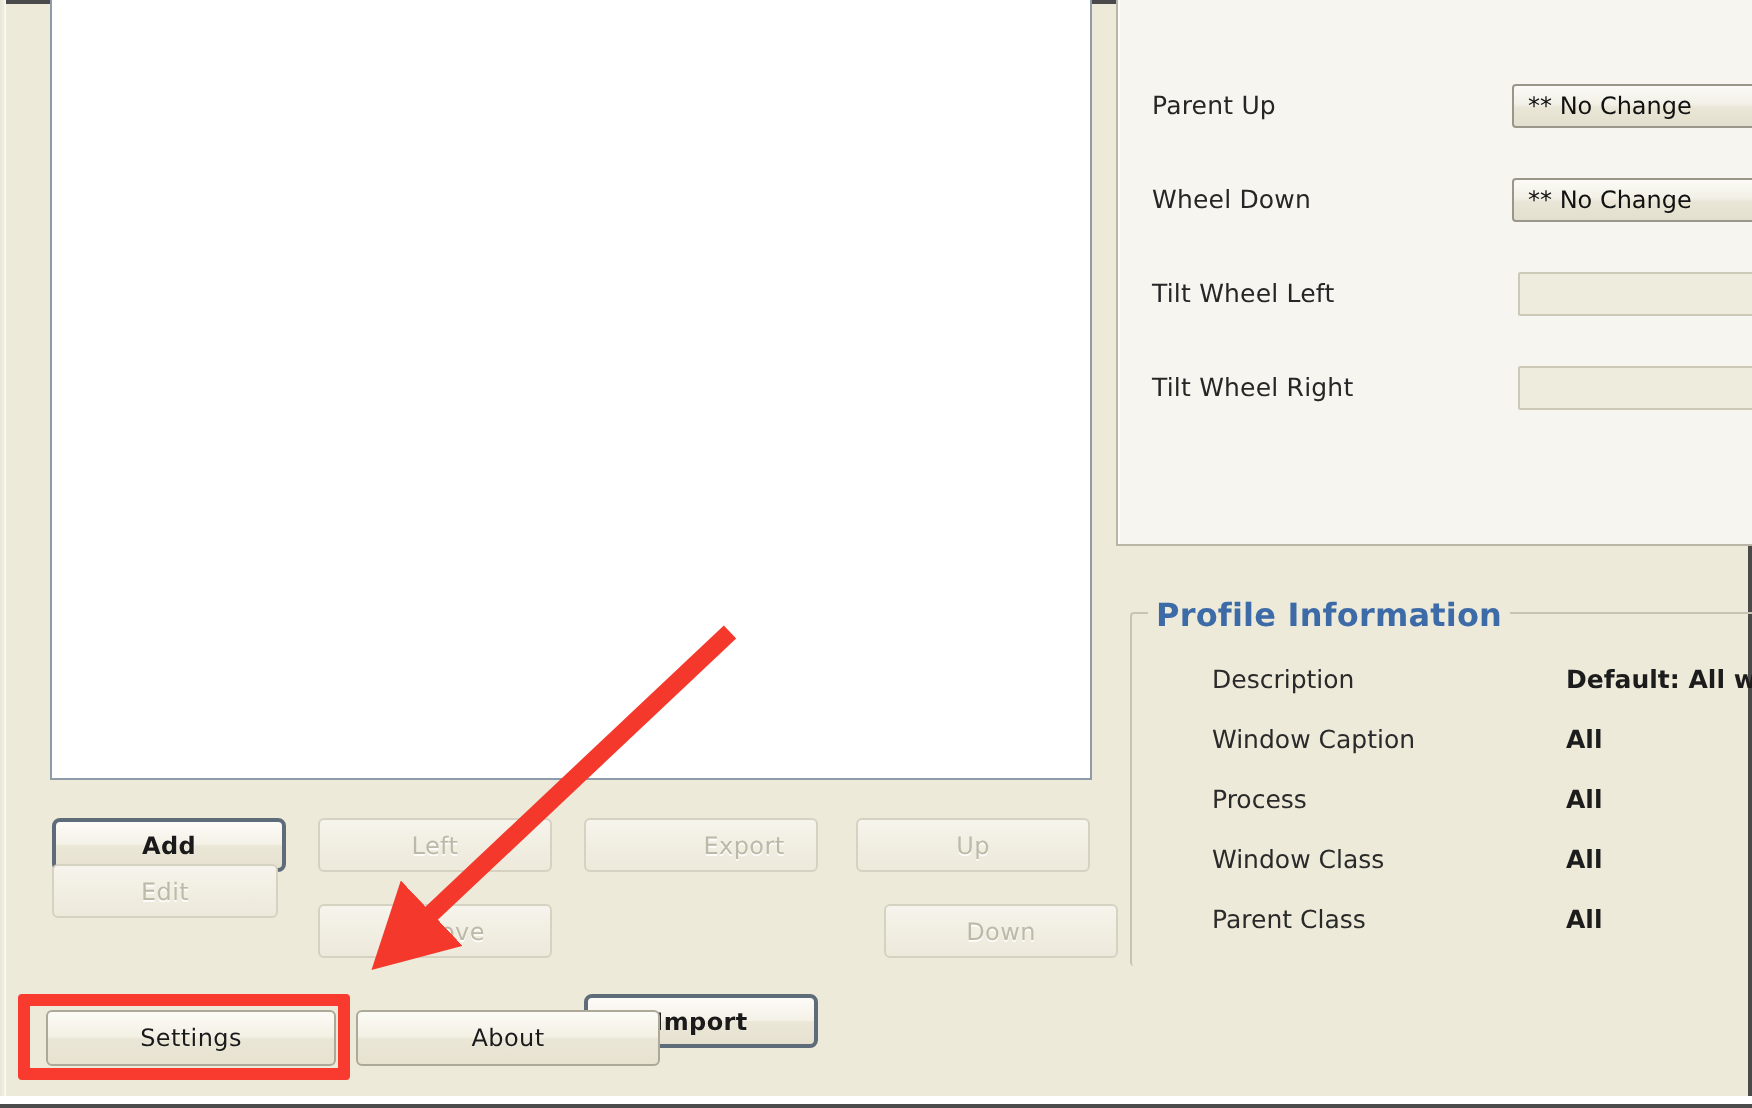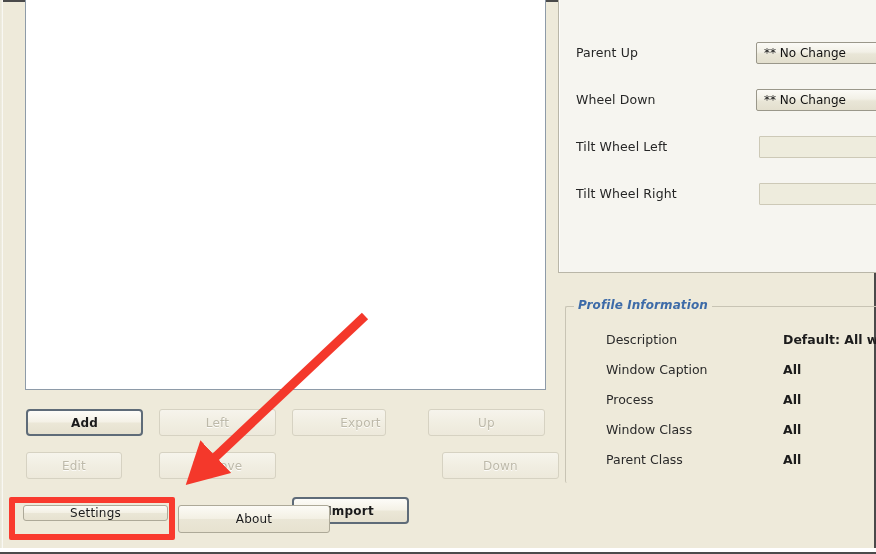--- a/index.html
+++ b/index.html
@@ -79,29 +79,29 @@
   .btn.default {
     border: 2px solid #5E6B78;
     border-radius: 4px;
     background: linear-gradient(to bottom, #FDFCF8 0%, #F4F1E6 48%, #EBE7D7 52%, #E6E1CF 100%);
     font-weight: bold;
   }
 
   
   .btn-add    { left: 26px;  top: 409px; width: 117px; }
   .btn-copy   { left: 159px; top: 409px; width: 117px; }
-  .btn-export { left: 292px; top: 409px; width: 94px; padding-left: 43px; }
+  .btn-export { left: 292px; top: 409px; width: 117px; padding-left: 43px; }
   .btn-up     { left: 428px; top: 409px; width: 117px; }
 
-  .btn-edit   { left: 26px;  top: 452px; width: 96px; }
+  .btn-edit   { left: 26px;  top: 432px; width: 113px; }
   .btn-remove { left: 159px; top: 452px; width: 117px; }
   .btn-import { left: 292px; top: 452px; width: 117px; margin-top: 45px; }
   .btn-down   { left: 428px; top: 452px; width: 117px; margin-left: 14px; }
 
-  .btn-settings { left: 23px;  top: 505px; width: 145px; height: 16px; }
+  .btn-settings { left: 23px;  top: 505px; width: 145px; height: 28px; }
   .btn-about    { left: 178px; top: 505px; width: 152px; height: 28px; }
 
   
   .right-panel {
     position: absolute;
     left: 558px; top: -6px;
     width: 330px; height: 279px;
     background: #F6F5F0;
     border: 1px solid #B9B6A8;
     border-top: none;
@@ -156,26 +156,25 @@
     border: 1px solid #C8C4B4;
     border-bottom: none;
     border-right: none;
     border-radius: 2px;
   }
   .groupbox-title {
     position: absolute;
     left: 9px; top: 0px;
     padding: 0 4px;
     background: #EEEADA;
-    font-size: 12px;
+    font-size: 16px;
     font-weight: bold;
     color: #3D6BA8;
     font-family: "DejaVu Sans", sans-serif;
     letter-spacing: 0.1px;
-    font-style: italic;
   }
   .pi-row { position: absolute; left: 0; width: 325px; height: 30px; }
   .pi-label {
     position: absolute; left: 9px; top: 0;
     font-size: 12.5px; color: #2A2A2A;
     font-family: "DejaVu Sans", sans-serif;
     white-space: nowrap;
     margin-left: 32px;
   }
   .pi-value {

